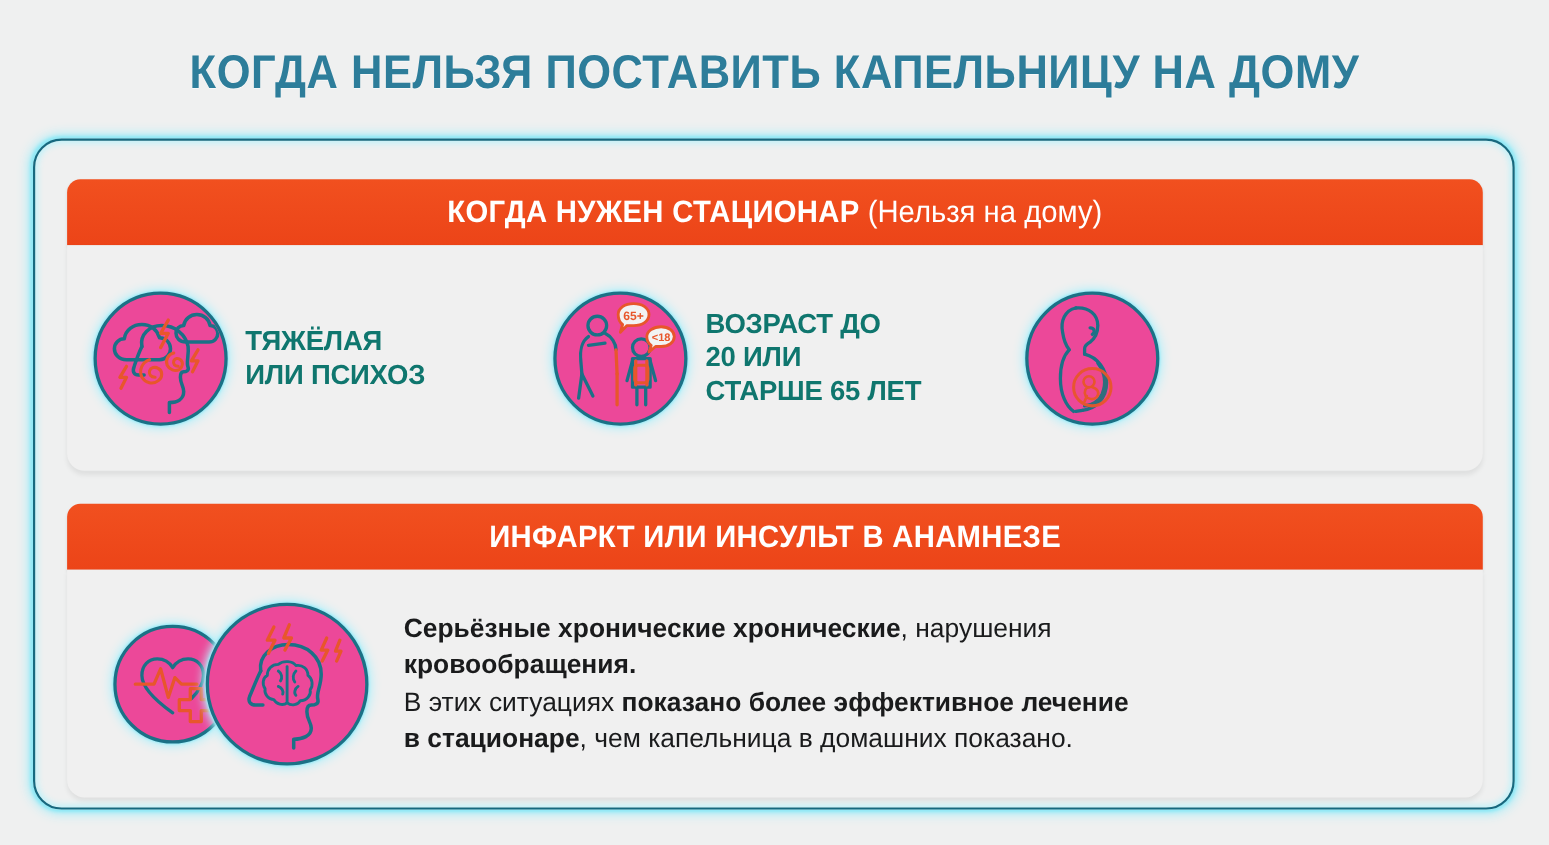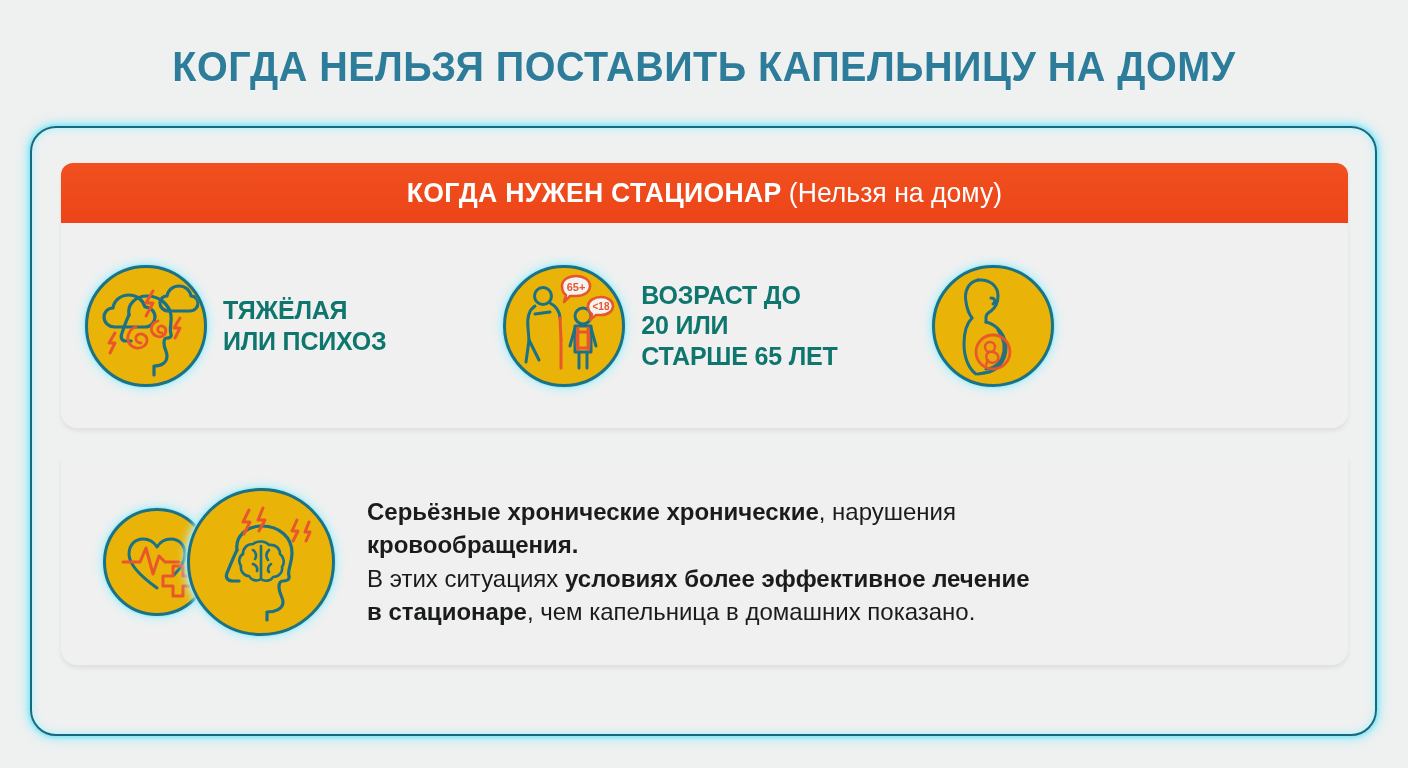--- a/index.html
+++ b/index.html
@@ -114,21 +114,21 @@
   .item-1 { width: 420px; }
   .item-2 { width: 430px; }
   .item-3 { width: 400px; }
 
   .circle-icon {
     flex: 0 0 auto;
     width: 122px;
     height: 122px;
     border-radius: 50%;
     border: 3px solid #1b7186;
-    background: #eab308;
+    background: #ec4899;
     box-shadow:
       0 0 2px 1px #9aeaf6,
       0 0 9px 3px #b6f0fa;
     display: flex;
     align-items: center;
     justify-content: center;
     position: relative;
     overflow: hidden;
   }
 
@@ -285,20 +285,25 @@
           </g>
         </svg>
       </div>
     </div>
 
   </div>
 </div>
 
 <div class="section section-2">
 
+  <div class="bar">
+    <div class="bar-text">
+      <span>ИНФАРКТ ИЛИ ИНСУЛЬТ В АНАМНЕЗЕ</span>
+    </div>
+  </div>
 
   <div class="panel panel-2">
 
     <div class="dual-icons">
 
       <div class="circle-icon dual-small">
         <svg width="88" height="88" viewBox="0 0 88 88" fill="none" stroke="#1b7186" stroke-width="3" stroke-linecap="round" stroke-linejoin="round">
 
           <path d="M44 70 C30 60 16 48 16 36 C16 27 22 21 30 21 C36 21 41 24 44 29 C47 24 52 21 58 21 C66 21 72 27 72 36 C72 43 68 50 61 57"></path>
 
@@ -332,18 +337,18 @@
             <path d="M112 24 L108 34 L113 34 L109 43"></path>
           </g>
         </svg>
       </div>
 
     </div>
 
     <div class="para">
       <div><b>Серьёзные хронические хронические</b><span>, нарушения</span></div>
       <div><b>кровообращения.</b></div>
-      <div><span>В этих ситуациях </span><b>условиях более эффективное лечение</b></div>
+      <div><span>В этих ситуациях </span><b>показано более эффективное лечение</b></div>
       <div><b>в стационаре</b><span>, чем капельница в домашних показано.</span></div>
     </div>
 
   </div>
 </div>
 
 </body></html>

